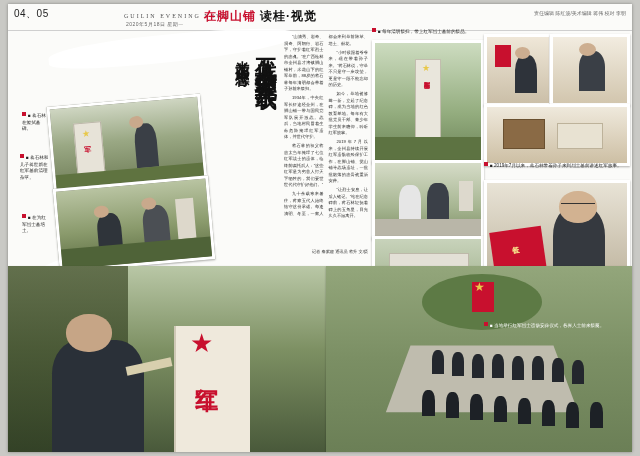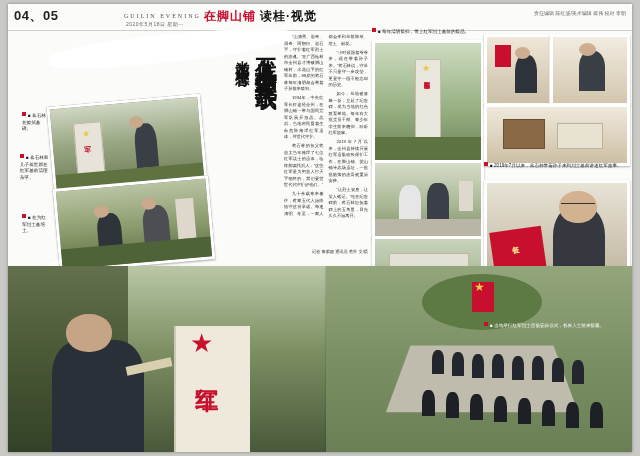--- a/index.html
+++ b/index.html
@@ -2,21 +2,21 @@
 <html><head>
 <meta charset="utf-8">
 <style>
   html,body{margin:0;padding:0;background:#b8b8b4;}
   body{font-family:"Liberation Sans", sans-serif;}
   #page{position:relative;width:640px;height:456px;background:#c9c9c5;overflow:hidden;}
   #sheet{position:absolute;left:8px;top:4px;width:624px;height:448px;background:#fbfbf9;box-shadow:0 0 3px rgba(0,0,0,.35);overflow:hidden;}
 
   
   .masthead{position:absolute;left:0;top:0;width:624px;height:26px;border-bottom:1px solid #cfcfcf;}
-  .pagenum{position:absolute;left:6px;top:3px;font-size:13px;font-weight:bold;color:#222;letter-spacing:.5px;}
+  .pagenum{position:absolute;left:6px;top:3px;font-size:10px;font-weight:normal;color:#222;letter-spacing:.5px;}
   .en-name{position:absolute;left:116px;top:9px;font-size:6px;letter-spacing:2px;color:#555;font-family:"Liberation Serif",serif;}
   .logo-red{position:absolute;left:196px;top:4px;font-size:12px;font-weight:bold;color:#c8102e;letter-spacing:1px;}
   .logo-black{position:absolute;left:252px;top:4px;font-size:12px;font-weight:bold;color:#111;letter-spacing:1px;}
   .dateline{position:absolute;left:118px;top:17px;font-size:5px;color:#666;letter-spacing:.5px;}
   .editline{position:absolute;right:6px;top:6px;font-size:5px;color:#666;text-align:right;line-height:1.5;}
 
   
   .ph{position:absolute;overflow:hidden;background:#8a8d7e;box-shadow:0 1px 2px rgba(0,0,0,.3);}
   .ph.white{border:3px solid #fff;}
   .cap{position:absolute;font-size:4.6px;line-height:1.45;color:#222;}

